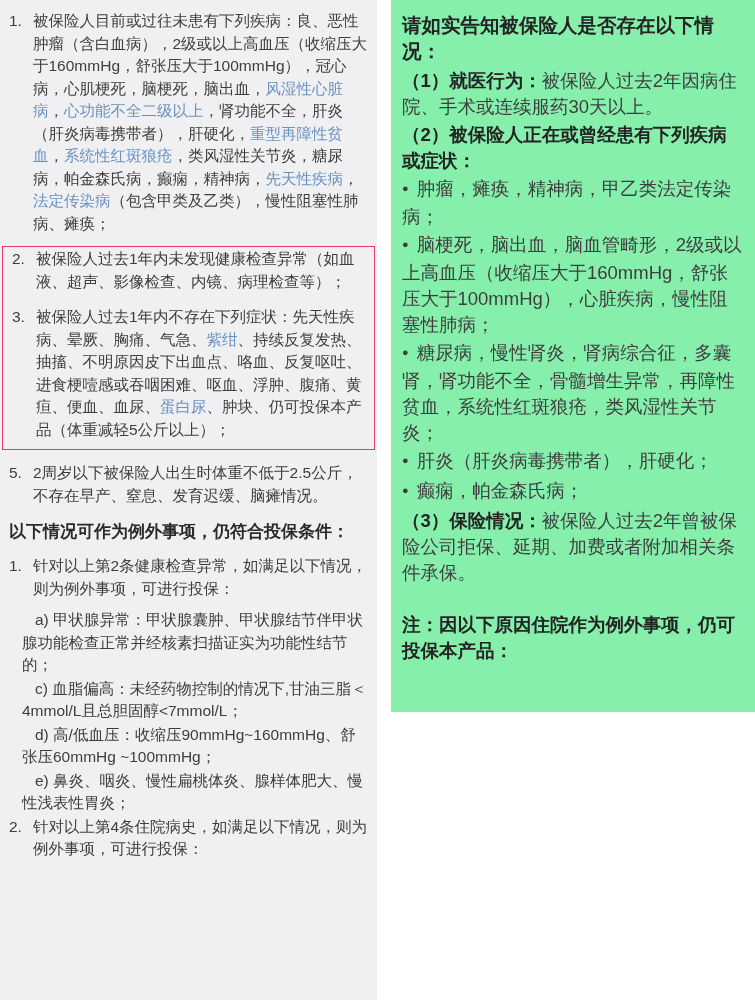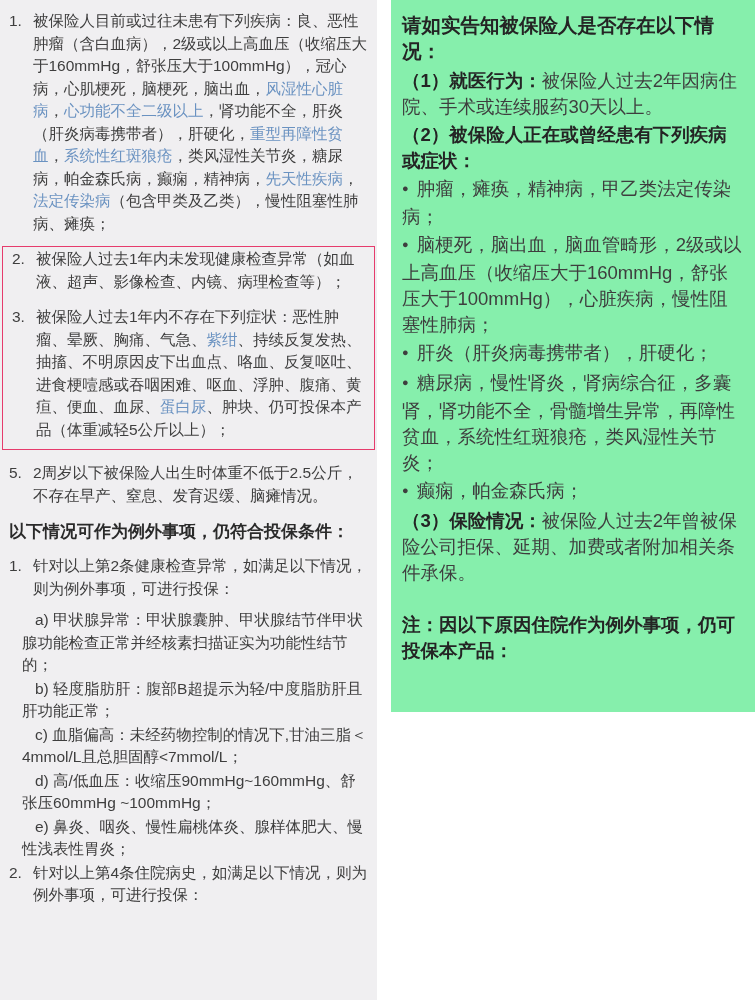--- a/index.html
+++ b/index.html
@@ -50,37 +50,36 @@
   .seg-blue{color:#6a92c1;}
   .seg-bold{font-weight:bold;color:#242424;}
 </style>
 </head>
 <body>
 
 <div class="col left" style="background: rgb(240, 239, 241); color: rgb(62, 62, 62);">
     <div class="para item"><span class="marker">1.</span><span>被保险人目前或过往未患有下列疾病：良、恶性肿瘤（含白血病），2级或以上高血压（收缩压大于160mmHg，舒张压大于100mmHg），冠心病，心肌梗死，脑梗死，脑出血，</span><span class="seg-blue">风湿性心脏病</span><span>，</span><span class="seg-blue">心功能不全二级以上</span><span>，肾功能不全，肝炎（肝炎病毒携带者），肝硬化，</span><span class="seg-blue">重型再障性贫血</span><span>，</span><span class="seg-blue">系统性红斑狼疮</span><span>，类风湿性关节炎，糖尿病，帕金森氏病，癫痫，精神病，</span><span class="seg-blue">先天性疾病</span><span>，</span><span class="seg-blue">法定传染病</span><span>（包含甲类及乙类），慢性阻塞性肺病、瘫痪；</span></div>
     <div class="red-box" style="border-color: rgb(230, 59, 108);">
       <div class="para item"><span class="marker">2.</span><span>被保险人过去1年内未发现健康检查异常（如血液、超声、影像检查、内镜、病理检查等）；</span></div>
-      <div class="para item"><span class="marker">3.</span><span>被保险人过去1年内不存在下列症状：恶性肿瘤、晕厥、胸痛、气急、</span><span class="seg-blue">紫绀</span><span>、持续反复发热、抽搐、不明原因皮下出血点、咯血、反复呕吐、进食梗噎感或吞咽困难、呕血、浮肿、腹痛、黄疸、便血、血尿、</span><span class="seg-blue">蛋白尿</span><span>、肿块、仍可投保本产品（体重减轻5公斤以上）；</span></div>
+      <div class="para item"><span class="marker">3.</span><span>被保险人过去1年内不存在下列症状：先天性疾病、晕厥、胸痛、气急、</span><span class="seg-blue">紫绀</span><span>、持续反复发热、抽搐、不明原因皮下出血点、咯血、反复呕吐、进食梗噎感或吞咽困难、呕血、浮肿、腹痛、黄疸、便血、血尿、</span><span class="seg-blue">蛋白尿</span><span>、肿块、仍可投保本产品（体重减轻5公斤以上）；</span></div>
     </div>
     <div class="para item"><span class="marker">5.</span><span>2周岁以下被保险人出生时体重不低于2.5公斤，不存在早产、窒息、发育迟缓、脑瘫情况。</span></div>
     <div class="para head"><span>以下情况可作为例外事项，仍符合投保条件：</span></div>
     <div class="para item"><span class="marker">1.</span><span>针对以上第2条健康检查异常，如满足以下情况，则为例外事项，可进行投保：</span></div>
     <div class="para sub"><span>a) 甲状腺异常：甲状腺囊肿、甲状腺结节伴甲状腺功能检查正常并经核素扫描证实为功能性结节的；</span></div>
-    <div class="para sub"><span>b) 轻度脂肪肝：腹部B超提示为轻/中度脂肪肝且肝功能正常；</span></div>
     <div class="para sub"><span>c) 血脂偏高：未经药物控制的情况下,甘油三脂＜4mmol/L且总胆固醇&lt;7mmol/L；</span></div>
     <div class="para sub"><span>d) 高/低血压：收缩压90mmHg~160mmHg、舒张压60mmHg ~100mmHg；</span></div>
     <div class="para sub"><span>e) 鼻炎、咽炎、慢性扁桃体炎、腺样体肥大、慢性浅表性胃炎；</span></div>
     <div class="para item"><span class="marker">2.</span><span>针对以上第4条住院病史，如满足以下情况，则为例外事项，可进行投保：</span></div>
   </div>
 <div class="col right" style="background: #86efac; color: rgb(62, 62, 62);">
     <div class="para head"><span>请如实告知被保险人是否存在以下情况：</span></div>
     <div class="para para"><span class="seg-bold">（1）就医行为：</span><span>被保险人过去2年因病住院、手术或连续服药30天以上。</span></div>
     <div class="para para"><span class="seg-bold">（2）被保险人正在或曾经患有下列疾病或症状：</span></div>
     <div class="para bullet"><span class="dot">●</span><span>肿瘤，瘫痪，精神病，甲乙类法定传染病；</span></div>
     <div class="para bullet"><span class="dot">●</span><span>脑梗死，脑出血，脑血管畸形，2级或以上高血压（收缩压大于160mmHg，舒张压大于100mmHg），心脏疾病，慢性阻塞性肺病；</span></div>
+    <div class="para bullet"><span class="dot">●</span><span>糖尿病，慢性肾炎，肾病综合征，多囊肾，肾功能不全，骨髓增生异常，再障性贫血，系统性红斑狼疮，类风湿性关节炎；</span></div>
     <div class="para bullet"><span class="dot">●</span><span>肝炎（肝炎病毒携带者），肝硬化；</span></div>
-    <div class="para bullet"><span class="dot">●</span><span>糖尿病，慢性肾炎，肾病综合征，多囊肾，肾功能不全，骨髓增生异常，再障性贫血，系统性红斑狼疮，类风湿性关节炎；</span></div>
     <div class="para bullet"><span class="dot">●</span><span>癫痫，帕金森氏病；</span></div>
     <div class="para para"><span class="seg-bold">（3）保险情况：</span><span>被保险人过去2年曾被保险公司拒保、延期、加费或者附加相关条件承保。</span></div>
     <div class="gap"></div>
     <div class="para para"><span class="seg-bold">注：因以下原因住院作为例外事项，仍可投保本产品：</span></div>
   </div>
 
 </body></html>

